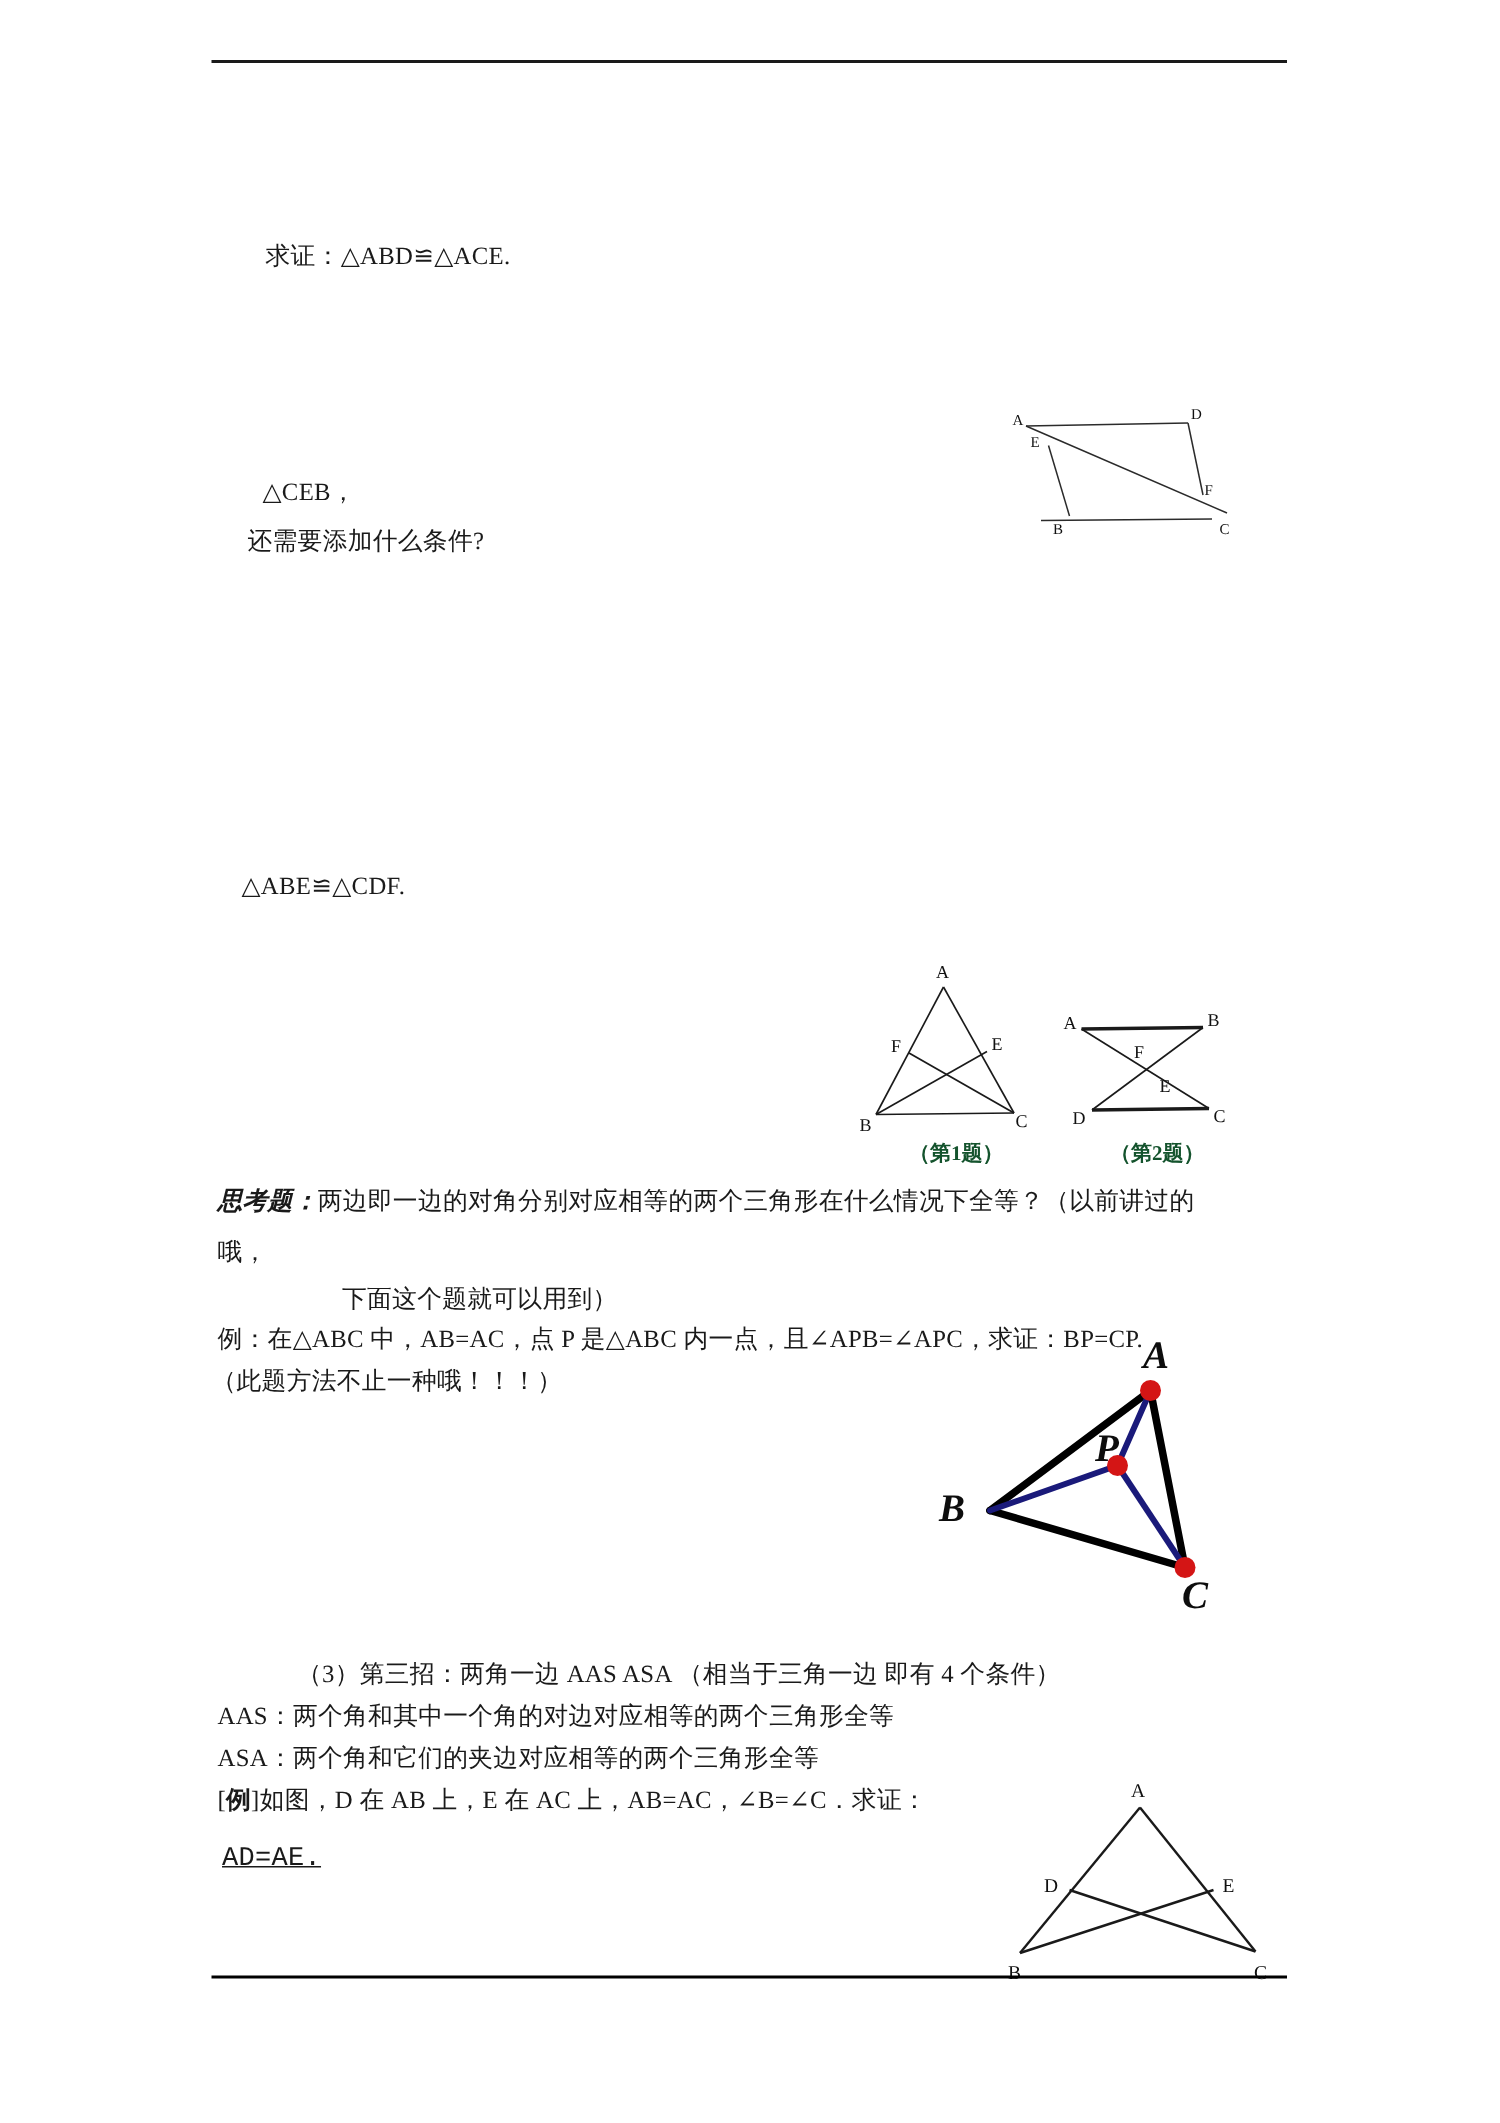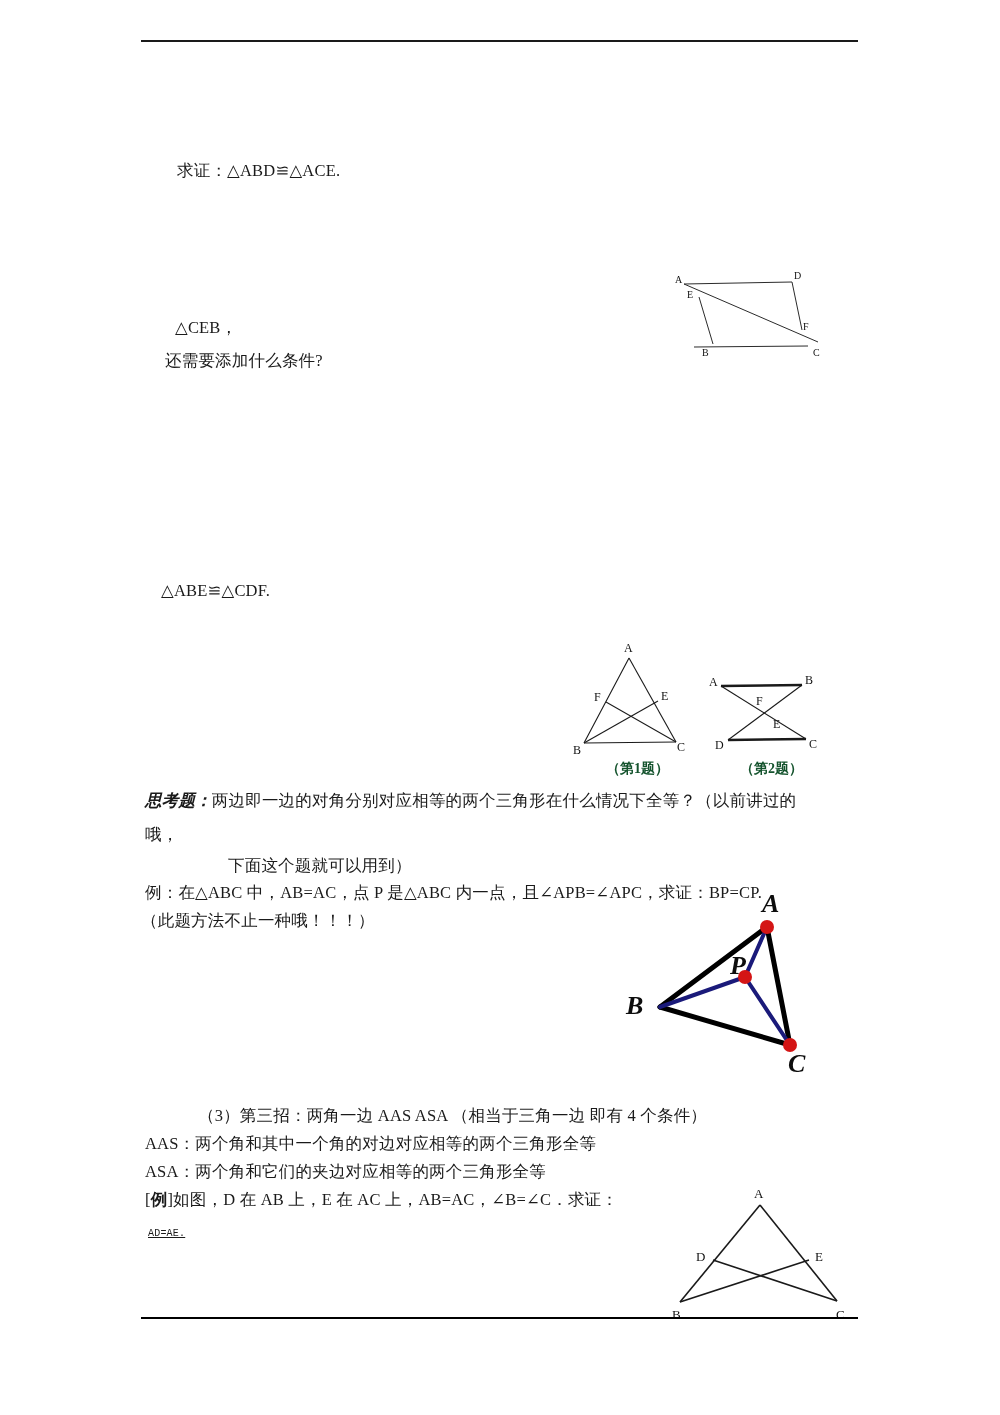--- a/index.html
+++ b/index.html
@@ -64,21 +64,21 @@
   #think1 { left: 145px; top: 788px; width: 715px; white-space: normal; }
   #think2 { left: 145px; top: 822px; }
   #think3 { left: 228px; top: 853px; }
   #think4 { left: 145px; top: 880px; }
   #think5 { left: 141px; top: 908px; }
 
   #sec3-l1 { left: 150px; top: 1103px; margin-left: 48px; }
   #sec3-l2 { left: 145px; top: 1131px; }
   #sec3-l3 { left: 145px; top: 1159px; }
   #sec3-l4 { left: 145px; top: 1187px; }
-  #sec3-l5 { left: 148px; top: 1226px; font-size: 10px; text-decoration: underline; }
+  #sec3-l5 { left: 148px; top: 1226px; font-size: 18px; text-decoration: underline; }
 
   .fig { position: absolute; }
   .fig svg { display: block; overflow: visible; }
 
   #fig-sas   { left: 668px; top: 262px; }
   #fig-q1    { left: 572px; top: 638px; }
   #fig-q2    { left: 706px; top: 668px; }
   #fig-apbc  { left: 604px; top: 892px; }
   #fig-aas   { left: 652px; top: 1178px; }
 

